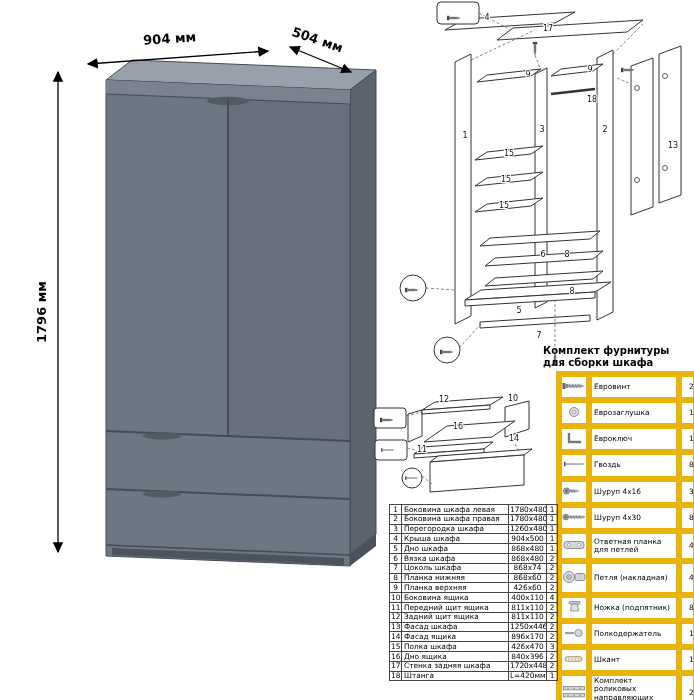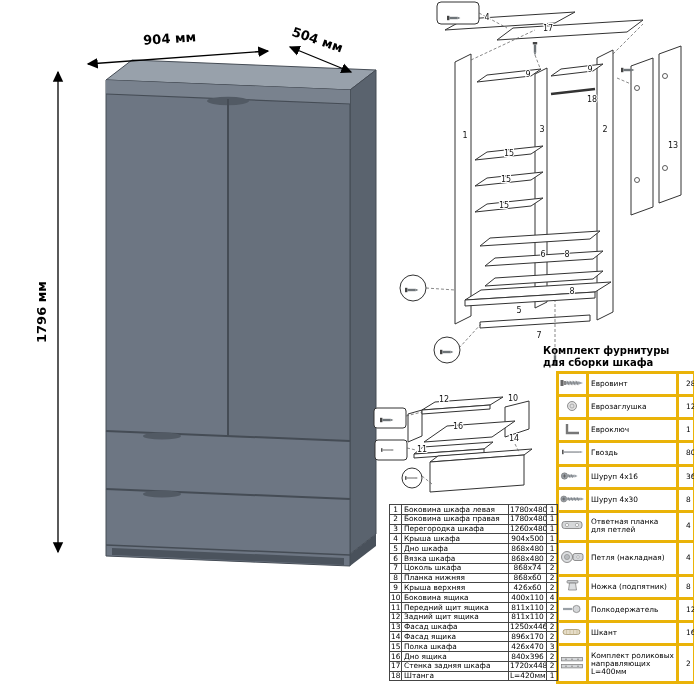--- a/index.html
+++ b/index.html
@@ -10,21 +10,21 @@
   
   .dlabel { font: 8px "DejaVu Sans", sans-serif; fill:#111; text-anchor:middle; paint-order:stroke; stroke:#ffffff; stroke-width:2px; }
   
   .hw-title { position:absolute; left:543px; top:345px; width:152px; text-align:left; font-size:10px; font-weight:bold; line-height:1.2; color:#000; }
   
   table { border-collapse:collapse; table-layout:fixed; }
   .parts-table { position:absolute; left:389px; top:504px; width:168px; font-size:7.4px; line-height:1; color:#000; }
   .parts-table td { border:1px solid #444; height:9.8px; padding:0 2px; overflow:hidden; white-space:nowrap; }
   .parts-table td.c { text-align:center; padding:0 1px; }
   .hw-table { position:absolute; left:556px; top:371px; width:137px; font-size:7.4px; line-height:1.1; color:#000; }
-  .hw-table td { border:3px solid #eab308; height:22px; padding:1px 2px; vertical-align:middle;margin-top:8px; }
+  .hw-table td { border:6px solid #eab308; height:22px; padding:1px 2px; vertical-align:middle;margin-top:8px; }
   .hw-table td.ic { text-align:center; padding:0; }
   .hw-table td.qt { text-align:center; padding:0 7px; }
   .hw-table tr.t30 td { height:30px; } .hw-table tr.t34 td { height:34px; } .hw-table tr.t38 td { height:38px; }
 </style>
 </head>
 <body>
 
 <svg width="0" height="0" style="position:absolute" aria-hidden="true">
 <defs>
   <g id="sym-euroscrew">
@@ -395,21 +395,21 @@
         <td class="c">2</td>
       </tr>
   <tr>
         <td class="c">8</td>
         <td>Планка нижняя</td>
         <td class="c">868x60</td>
         <td class="c">2</td>
       </tr>
   <tr>
         <td class="c">9</td>
-        <td>Крыша верхняя</td>
+        <td>Планка верхняя</td>
         <td class="c">426x60</td>
         <td class="c">2</td>
       </tr>
   <tr>
         <td class="c">10</td>
         <td>Боковина ящика</td>
         <td class="c">400x110</td>
         <td class="c">4</td>
       </tr>
   <tr>

